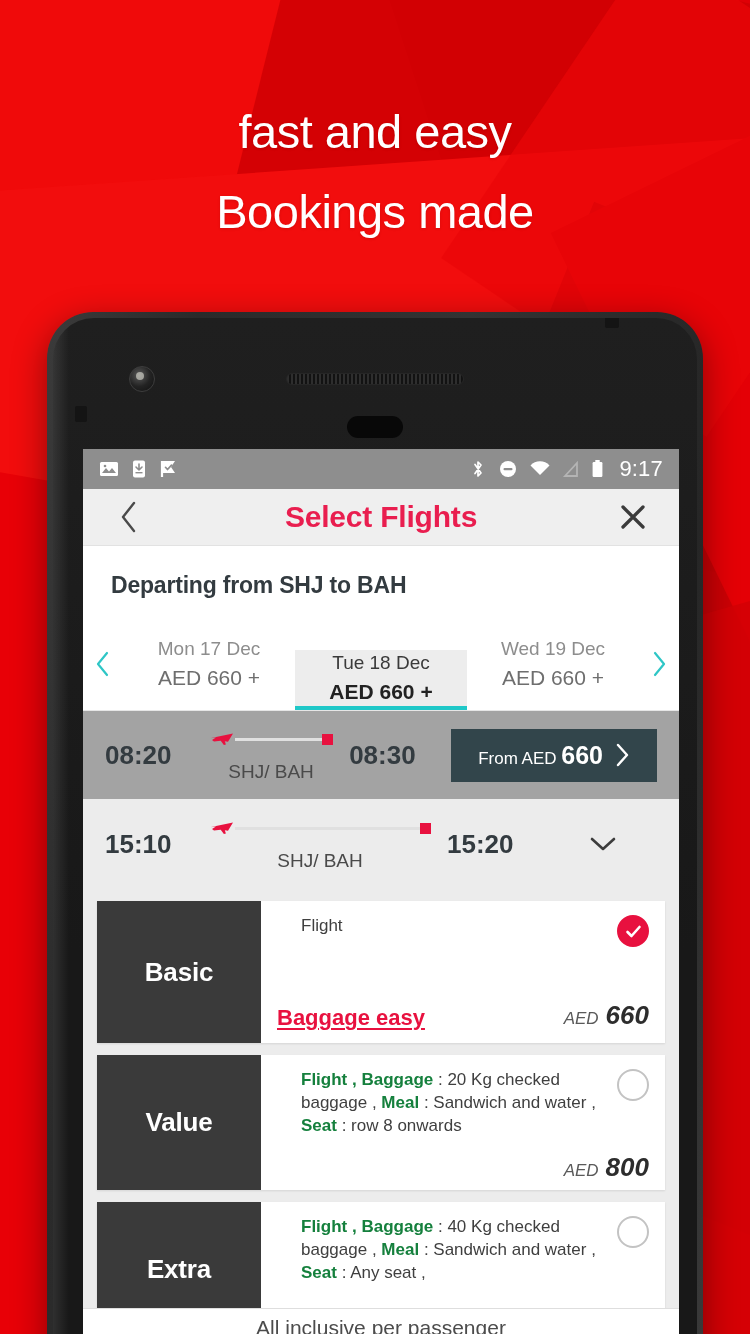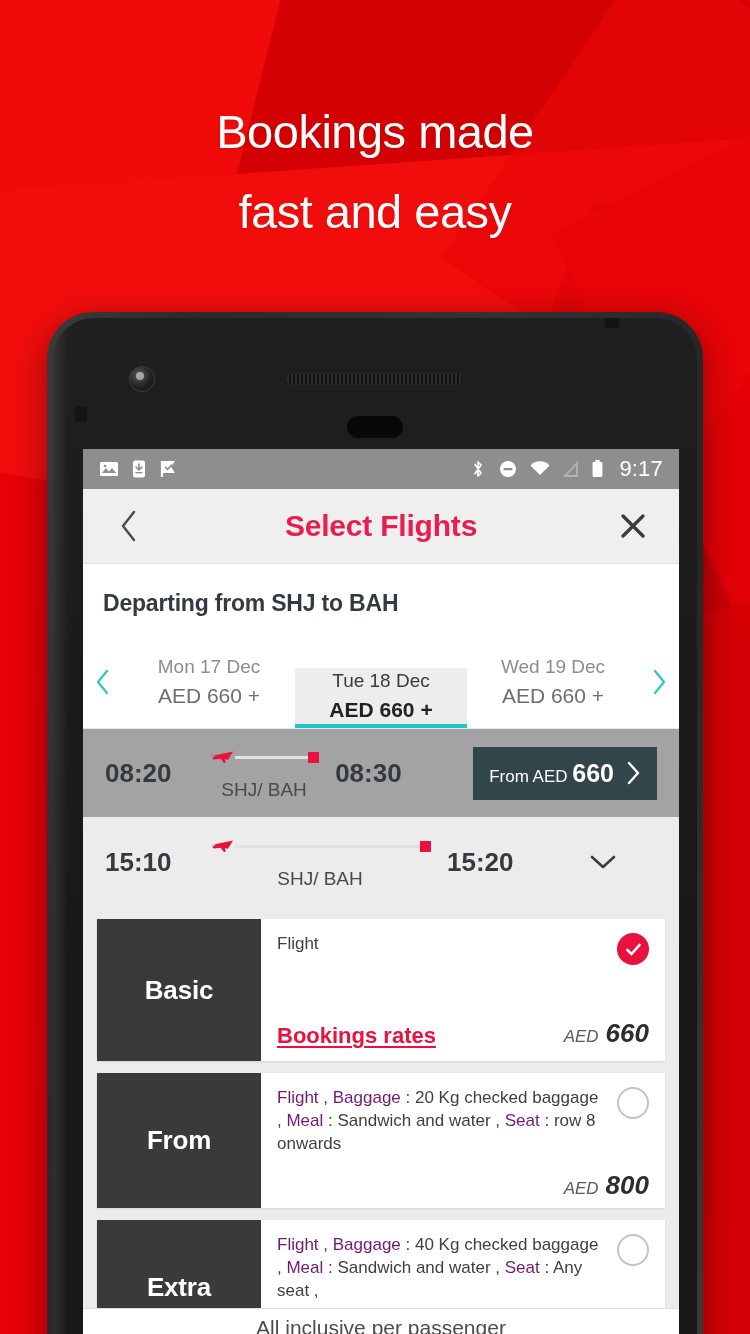--- a/index.html
+++ b/index.html
@@ -96,31 +96,31 @@
     height:40px; background:#8e8e8e; display:flex; align-items:center;
     padding: 0 16px; color:#ffffff;
   }
   .sb-left{ display:flex; align-items:center; gap:10px; }
   .sb-right{ margin-left:auto; display:flex; align-items:center; gap:11px; }
   .sb-time{ font-size:22px; font-weight:400; letter-spacing:.2px; margin-left:4px;}
   .ico{ display:inline-flex; align-items:center; justify-content:center; }
 
   
   .appbar{
-    height:75px; background:#efefef; display:flex; align-items:center;
+    height:57px; background:#efefef; display:flex; align-items:center;
     padding: 0 24px; border-bottom:1px solid #e2e2e2;
   }
   .appbar .title{
     flex:1; text-align:center; color:#e8record; }
   .appbar .title{ color:#e91e4f; font-size:30px; font-weight:600; letter-spacing:-.2px; }
   .back-chev, .close-x{ width:44px; display:flex; align-items:center; justify-content:center; }
 
   
   .route{
-    padding: 26px 24px 18px 20px; font-size:23px; font-weight:700; color:#333b40;
+    padding: 26px 24px 18px 28px; font-size:23px; font-weight:700; color:#333b40;
     letter-spacing:-.2px;
   }
 
   
   .dates{
     display:flex; align-items:stretch; height:94px;
     border-bottom:1px solid #e6e6e6;
   }
   .date-arrow{ width:40px; display:flex; align-items:center; justify-content:center; }
   .date-cell{
@@ -137,39 +137,39 @@
     background:#a3a3a3; border-bottom:1px solid #ececec; min-height:74px;
   }
   .flight-row.alt{ background:#ececec; }
   .f-time{ font-size:26px; font-weight:700; color:#333b40; min-width:88px; }
   .f-mid{ flex:1; position:relative; padding:0 6px; }
   .f-line{ display:flex; align-items:center; gap:0; }
   .f-track{ flex:1; height:3px; background:#e0e0e0; }
   .f-dot{ width:11px; height:11px; background:#e8113f; }
   .f-code{ text-align:center; font-size:19px; color:#4a4a4a; margin-top:10px; }
   .price-btn{
-    background:#32454b; color:#fff; padding:12px 16px; display:flex; align-items:center;
-    gap:12px; font-size:17px; font-weight:400;margin-left:36px;
+    background:#32454b; color:#fff; padding:12px 27px; display:flex; align-items:center;
+    gap:12px; font-size:17px; font-weight:400;
   }
   .price-btn b{ font-size:25px; font-weight:700; }
 
   
   .fares{ background:#ececec; padding: 12px 14px 0 14px; }
   .fare{
     display:flex; background:#fff; margin-bottom:12px;
     box-shadow:0 1px 2px rgba(0,0,0,.10);
   }
   .fare-tag{
     width:164px; background:#3a3a3a; color:#fff; display:flex; align-items:center;
     justify-content:center; font-size:26px; font-weight:700; letter-spacing:-.2px;
   }
   .fare-body{ flex:1; padding:14px 16px 12px 16px; display:flex; flex-direction:column; }
   .fare-top{ display:flex; align-items:flex-start; gap:10px; }
-  .fare-desc{ flex:1; font-size:17px; line-height:1.35; color:#3f3f3f; }
-  .fare-desc b{ font-weight:400; color:#701a75; }
+  .fare-desc{ flex:1; font-size:17px; line-height:1.35; color:#3f3f3f;margin-left:24px; }
+  .fare-desc b{ font-weight:700; color:#15803d; }
   .fare-bottom{ margin-top:auto; display:flex; align-items:flex-end; padding-top:14px; }
   .baggage-link{
     font-size:22px; font-weight:700; color:#e8113f; text-decoration:underline;
     text-underline-offset:3px;
   }
   .fare-price{ margin-left:auto; font-size:17px; color:#5a5a5a; display:flex; align-items:baseline; gap:7px;font-style:italic;}
   .fare-price b{ font-size:26px; font-weight:700; color:#2d2d2d; }
   .radio{
     width:32px; height:32px; border-radius:50%; border:2px solid #c3c3c3; flex:none;
     background:#fff;
@@ -197,22 +197,22 @@
   <div class="poly p2"></div>
   <div class="poly p3"></div>
   <div class="poly p4"></div>
   <div class="poly p5"></div>
   <div class="poly p6"></div>
   <div class="poly p7"></div>
   <div class="poly p8"></div>
 </div>
 
 <div class="headline">
+  <div>fast and easy</div>
   <div>Bookings made</div>
-  <div>fast and easy</div>
 </div>
 
 <div class="device">
   <div class="device-inner">
     <div class="bezel-sheen"></div>
     <div class="nub-top-r"></div>
     <div class="nub-top-l"></div>
 
     <div class="camera"></div>
     <div class="speaker"></div>
@@ -370,31 +370,31 @@
           <div class="fare-body">
             <div class="fare-top">
               <div class="fare-desc">Flight</div>
               <div class="radio sel">
                 <svg width="19" height="19" viewBox="0 0 19 19">
                     <path d="M3.5 10l4 4 8-9" stroke="#fff" stroke-width="2.6" fill="none" stroke-linecap="round" stroke-linejoin="round"></path>
                   </svg>
               </div>
             </div>
             <div class="fare-bottom">
-              <a class="baggage-link" href="#">Bookings rates</a>
+              <a class="baggage-link" href="#">Baggage easy</a>
               <div class="fare-price">
                 <span>AED</span>
                 <b>660</b>
               </div>
             </div>
           </div>
         </div>
 
         <div class="fare value">
-          <div class="fare-tag">From</div>
+          <div class="fare-tag">Value</div>
           <div class="fare-body">
             <div class="fare-top">
               <div class="fare-desc">
                 <b>Flight , Baggage</b> : 20 Kg checked baggage , <b>Meal</b> : Sandwich and water , <b>Seat</b> : row 8 onwards
               </div>
               <div class="radio"></div>
             </div>
             <div class="fare-bottom">
               <div class="fare-price" style="margin-left:auto">
                 <span>AED</span>

